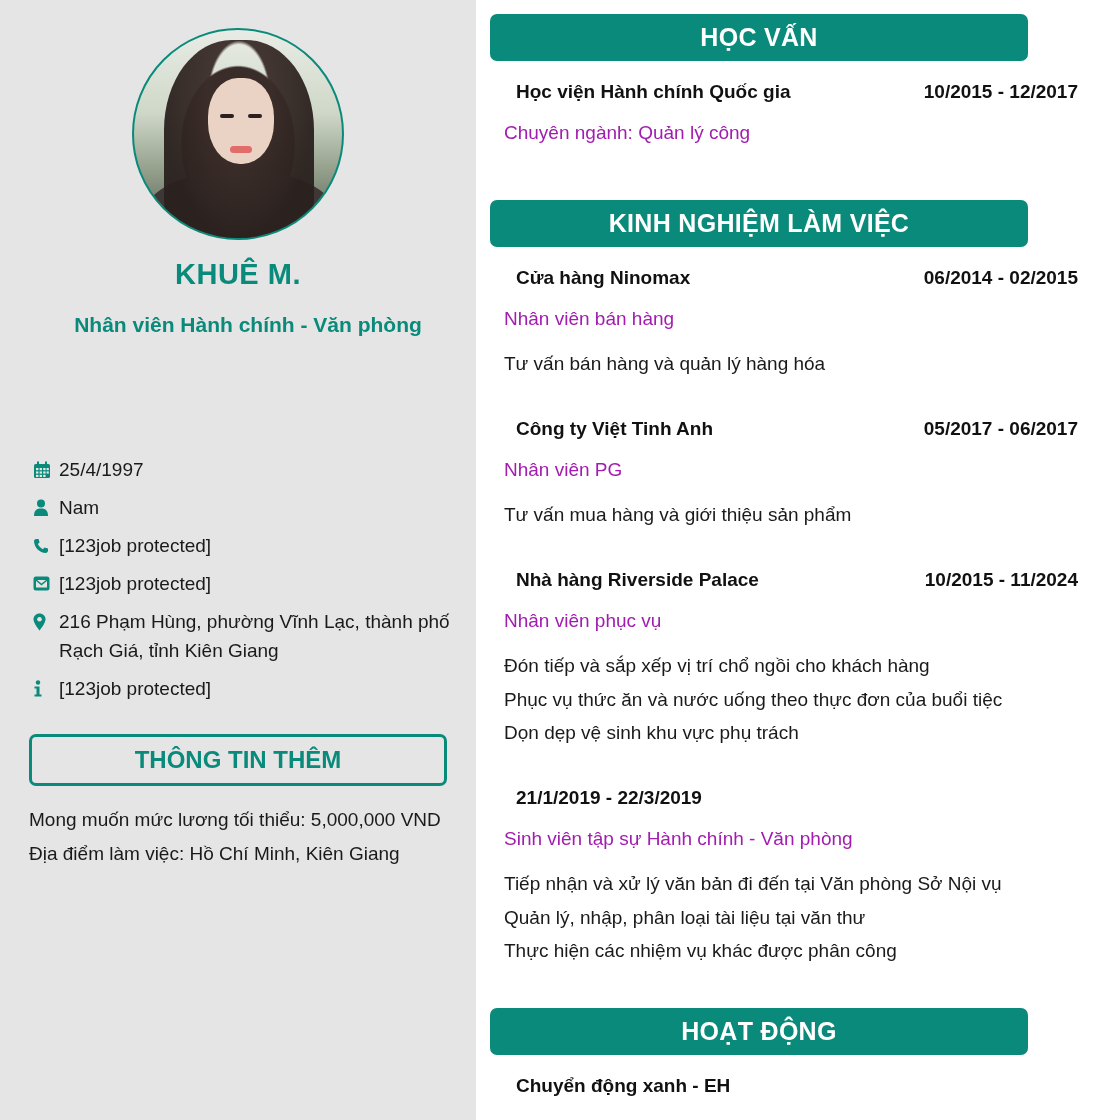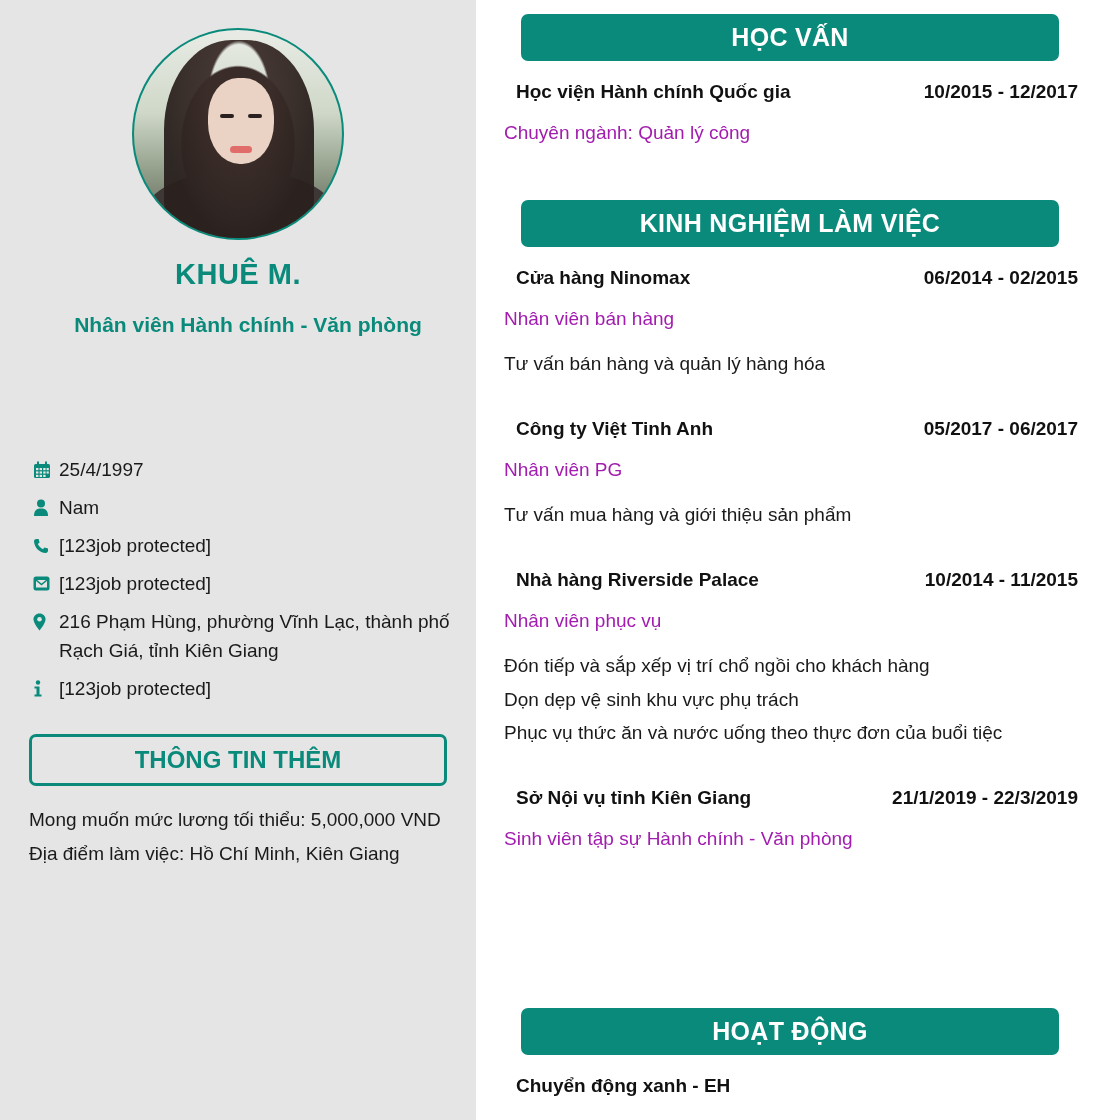--- a/index.html
+++ b/index.html
@@ -52,21 +52,21 @@
     .info-item .ic { width: 26px; flex: 0 0 26px; height: 29px; display: flex; align-items: center; justify-content: flex-start; }
     .info-item .txt { flex: 1; }
 
     .extra { position: absolute; left: 29px; top: 803px; width: 440px; font-size: 19px; line-height: 34px; color: #1a1a1a; }
 
     
     .bar {
       position: absolute; left: 14px; width: 538px; height: 47px;
       background: #0a8a7a; border-radius: 7px;
       display: flex; align-items: center; justify-content: center;
-      color: #ffffff; font-size: 25px; font-weight: bold; letter-spacing: 0.3px; margin-left: 31px;
+      color: #ffffff; font-size: 25px; font-weight: bold; letter-spacing: 0.3px;
     }
     .entry { position: absolute; left: 28px; width: 574px; }
     .entry-head { display: flex; justify-content: space-between; font-size: 19px; font-weight: bold; line-height: 28px; color: #111; margin-left: 12px; }
     .entry-role { font-size: 19px; line-height: 28px; margin-top: 13px; color: #a21caf; }
     .entry-lines { margin-top: 14px; }
     .entry-lines div { font-size: 19px; line-height: 33.5px; color: #1a1a1a; }
   </style>
 </head>
 <body>
 
@@ -194,36 +194,40 @@
     </div>
     <div class="entry-role">Nhân viên PG</div>
     <div class="entry-lines">
       <div>Tư vấn mua hàng và giới thiệu sản phẩm</div>
     </div>
   </div>
 
   <div class="entry" style="top:566px;">
     <div class="entry-head">
       <span>Nhà hàng Riverside Palace</span>
-      <span>10/2014 - 11/2015</span>
+      <span>10/2015 - 11/2024</span>
     </div>
     <div class="entry-role">Nhân viên phục vụ</div>
     <div class="entry-lines">
       <div>Đón tiếp và sắp xếp vị trí chổ ngồi cho khách hàng</div>
+      <div>Phục vụ thức ăn và nước uống theo thực đơn của buổi tiệc</div>
       <div>Dọn dẹp vệ sinh khu vực phụ trách</div>
-      <div>Phục vụ thức ăn và nước uống theo thực đơn của buổi tiệc</div>
     </div>
   </div>
 
   <div class="entry" style="top:784px;">
     <div class="entry-head">
-      <span>Sở Nội vụ tỉnh Kiên Giang</span>
       <span>21/1/2019 - 22/3/2019</span>
     </div>
     <div class="entry-role">Sinh viên tập sự Hành chính - Văn phòng</div>
+    <div class="entry-lines">
+      <div>Tiếp nhận và xử lý văn bản đi đến tại Văn phòng Sở Nội vụ</div>
+      <div>Quản lý, nhập, phân loại tài liệu tại văn thư</div>
+      <div>Thực hiện các nhiệm vụ khác được phân công</div>
+    </div>
   </div>
 
   <div class="bar" style="top:1008px;">HOẠT ĐỘNG</div>
   <div class="entry" style="top:1072px;">
     <div class="entry-head">
       <span>Chuyển động xanh - EH</span>
     </div>
   </div>
 </div>
 

